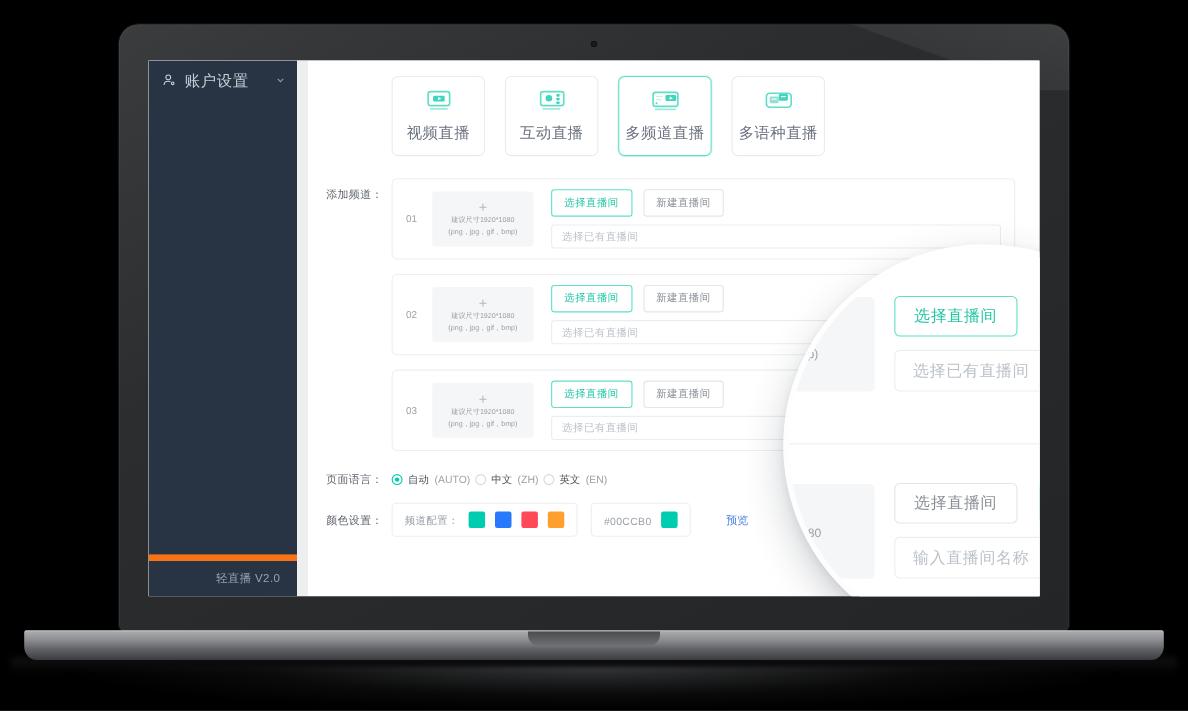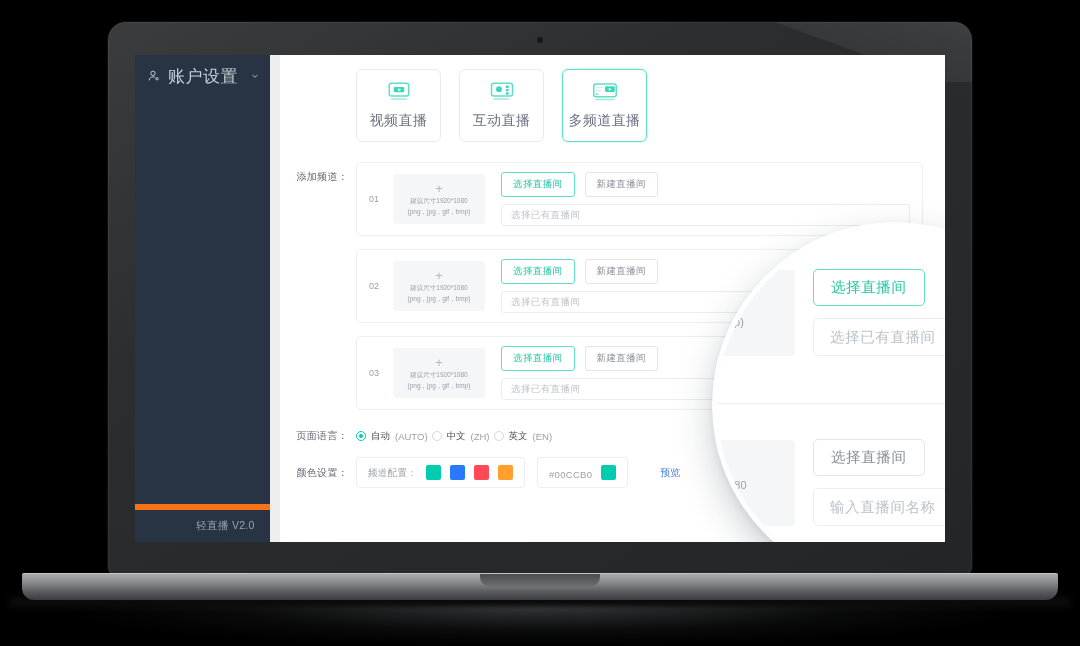--- a/index.html
+++ b/index.html
@@ -65,21 +65,21 @@
   }
 
   
   .app { position:absolute; inset:0; display:flex; background:#f2f3f5; }
 
   .sidebar {
     width:135px; background:#283444; color:#c3cad3; position:relative; flex:0 0 135px;
   }
   .sb-item {
     display:flex; align-items:center; gap:8px;
-    padding:10px 10px 10px 12px; font-size:17px; color:#c7ced6;
+    padding:10px 10px 10px 12px; font-size:14px; color:#c7ced6;
   }
   .sb-item .label { flex:1; letter-spacing:.5px; }
   .chev { color:#8d98a6; font-size:9px; }
   .sb-foot {
     position:absolute; left:0; right:0; bottom:0; height:38px;
     border-top:6px solid #f97316; display:flex; align-items:center; justify-content:center;
     font-size:10.5px; color:#9aa4b0; letter-spacing:.3px;padding-left:46px;
   }
   .gap { width:10px; background:#eceef0; flex:0 0 10px; }
 
@@ -263,20 +263,32 @@
                   <path d="M25 9l4 2-4 2z" fill="#fff"></path>
                   <rect x="8" y="8" width="9" height="1.6" rx=".8" fill="#cdefe8"></rect>
                   <rect x="8" y="12" width="7" height="1.6" rx=".8" fill="#cdefe8"></rect>
                   <rect x="8" y="16" width="2" height="2.4" rx=".7" fill="#3fd6bd"></rect>
                   <rect x="7" y="23.5" width="26" height="2" rx="1" fill="#9fe9dc"></rect>
                 </svg>
               </span>
               <span class="tlabel">多频道直播</span>
             </div>
 
+            <div class="tcard">
+              <span class="ticon">
+                <svg width="30" height="24" viewBox="0 0 40 32">
+                  <rect x="5" y="5" width="30" height="17" rx="4" fill="none" stroke="#5fe0c6" stroke-width="2"></rect>
+                  <rect x="9" y="9" width="11" height="8" rx="1.6" fill="#8fe3d6"></rect>
+                  <rect x="20" y="6" width="11" height="8" rx="1.6" fill="#3fd6bd"></rect>
+                  <rect x="11.5" y="11.5" width="6" height="1.3" fill="#fff"></rect>
+                  <rect x="22.5" y="8.5" width="6" height="1.3" fill="#fff"></rect>
+                </svg>
+              </span>
+              <span class="tlabel">多语种直播</span>
+            </div>
           </div>
 
           <div class="section">
             <div class="seclabel">添加频道：</div>
             <div class="rows">
 
               <div class="crow">
                 <span class="cnum">01</span>
                 <div class="upload">
                   <span class="plus">+</span>

